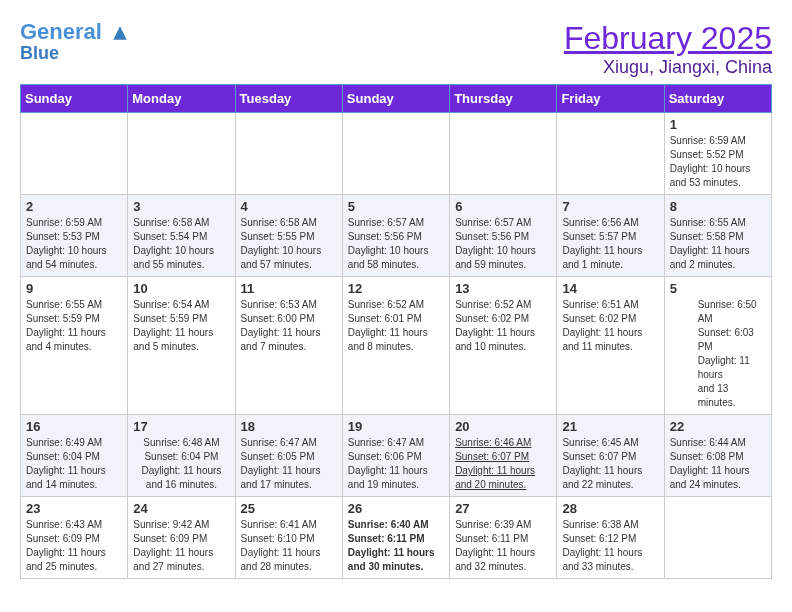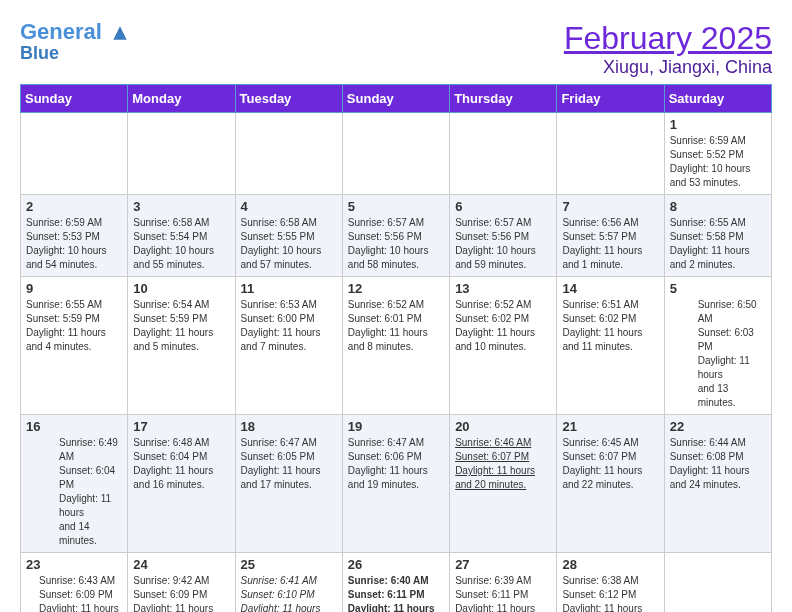--- a/index.html
+++ b/index.html
@@ -236,28 +236,28 @@
           <span class="day-num">5</span>
           <div class="day-info" style="white-space: pre-line; margin-left: 28px;">Sunrise: 6:50 AM
 Sunset: 6:03 PM
 Daylight: 11 hours
 and 13 minutes.</div>
         </td>
       </tr>
       <tr>
         <td>
           <span class="day-num">16</span>
-          <div class="day-info" style="white-space: pre-line; margin-left: 33px;">Sunrise: 6:49 AM
+          <div class="day-info" style="white-space: pre-line;">Sunrise: 6:49 AM
 Sunset: 6:04 PM
 Daylight: 11 hours
 and 14 minutes.</div>
         </td>
         <td>
           <span class="day-num">17</span>
-          <div class="day-info" style="white-space: pre-line;">Sunrise: 6:48 AM
+          <div class="day-info" style="white-space: pre-line; text-align: center;">Sunrise: 6:48 AM
 Sunset: 6:04 PM
 Daylight: 11 hours
 and 16 minutes.</div>
         </td>
         <td>
           <span class="day-num">18</span>
           <div class="day-info" style="white-space: pre-line;">Sunrise: 6:47 AM
 Sunset: 6:05 PM
 Daylight: 11 hours
 and 17 minutes.</div>
@@ -287,35 +287,35 @@
           <span class="day-num">22</span>
           <div class="day-info" style="white-space: pre-line;">Sunrise: 6:44 AM
 Sunset: 6:08 PM
 Daylight: 11 hours
 and 24 minutes.</div>
         </td>
       </tr>
       <tr>
         <td>
           <span class="day-num">23</span>
-          <div class="day-info" style="white-space: pre-line; margin-left: 13px;">Sunrise: 6:43 AM
+          <div class="day-info" style="white-space: pre-line;">Sunrise: 6:43 AM
 Sunset: 6:09 PM
 Daylight: 11 hours
 and 25 minutes.</div>
         </td>
         <td>
           <span class="day-num">24</span>
           <div class="day-info" style="white-space: pre-line;">Sunrise: 9:42 AM
 Sunset: 6:09 PM
 Daylight: 11 hours
 and 27 minutes.</div>
         </td>
         <td>
           <span class="day-num">25</span>
-          <div class="day-info" style="white-space: pre-line; font-style: italic;">Sunrise: 6:41 AM
+          <div class="day-info" style="white-space: pre-line;">Sunrise: 6:41 AM
 Sunset: 6:10 PM
 Daylight: 11 hours
 and 28 minutes.</div>
         </td>
         <td>
           <span class="day-num">26</span>
           <div class="day-info" style="white-space: pre-line; font-weight: bold;">Sunrise: 6:40 AM
 Sunset: 6:11 PM
 Daylight: 11 hours
 and 30 minutes.</div>

